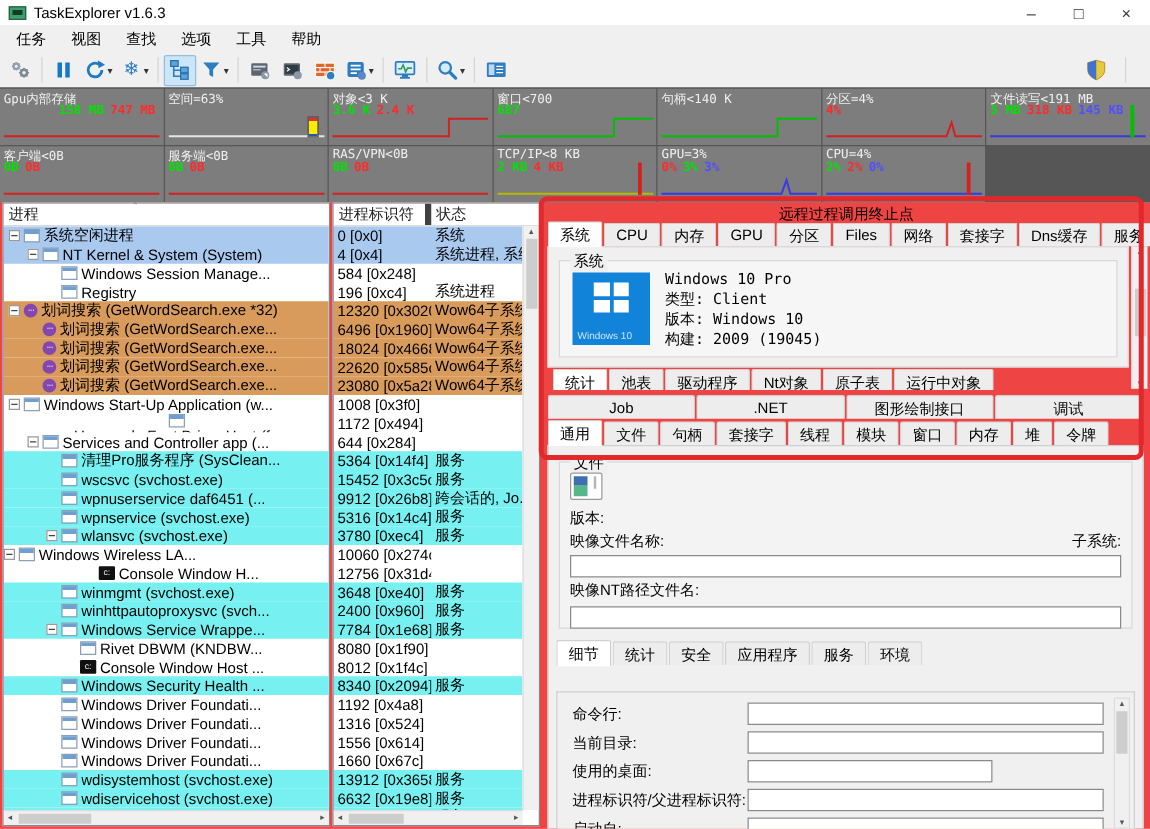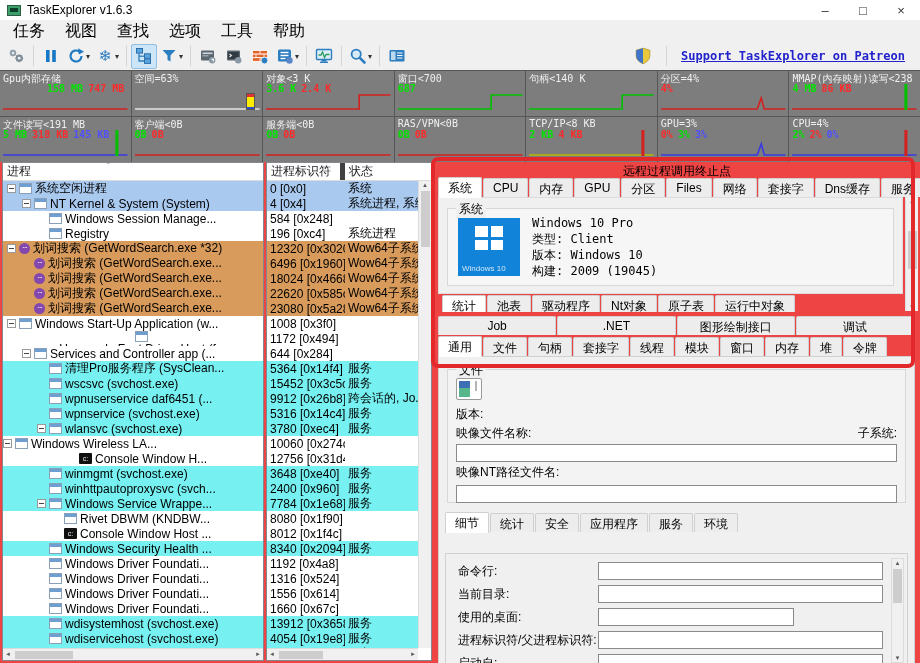--- a/index.html
+++ b/index.html
@@ -9,21 +9,21 @@
   
   .titlebar{height:20px;background:#fff;display:flex;align-items:center;padding-left:7px;gap:6px}
   .app-icon{width:14px;height:11px;border:1px solid #2c5c43;background:#3da06c;position:relative;flex:none}
   .app-icon::after{content:"";position:absolute;left:2px;top:2px;right:2px;bottom:3px;background:#0e3d2a}
   .title-text{font-size:12px}
   .win-controls{margin-left:auto;display:flex;height:100%}
   .win-btn{width:38px;height:100%;display:flex;align-items:center;justify-content:center;font-size:13px;color:#333}
 
   
   .menubar{height:22px;background:#f0f0f0;display:flex;align-items:center;padding-left:3px}
-  .menu-item{padding:3px 10px;font-size:16px}
+  .menu-item{padding:3px 10px;font-size:12px}
 
   
   .toolbar{height:28px;display:flex;align-items:center;padding:1px 3px;background:#f0f0f0}
   .tbtn{height:25px;min-width:26px;display:flex;align-items:center;justify-content:center;border:1px solid transparent;border-radius:2px;padding:0 2px}
   .tbtn.active{background:#cde6f7;border-color:#90bfe2}
   .ticon{display:flex;align-items:center;justify-content:center;width:18px;height:18px}
   .caret{font-size:8px;color:#333;margin-left:1px}
   .tsep{width:1px;height:20px;background:#d4d4d4;margin:0 4px;flex:none}
   .snow{font-size:15px;color:#2d7dc1;line-height:18px}
   .toolbar-right{margin-left:auto;display:flex;align-items:center;gap:10px;padding-right:12px}
@@ -289,21 +289,20 @@
       </span>
     </div>
   <div class="toolbar-right">
     <span class="ticon">
         <svg viewBox="0 0 18 18" width="18" height="18">
           <path d="M9 1.2 L15.8 3.2 V8.6 C15.8 12.6 12.8 15.2 9 16.8 C5.2 15.2 2.2 12.6 2.2 8.6 V3.2 Z" fill="#e9c83d" stroke="#b49223" stroke-width="0.8"></path>
           <path d="M9 1.2 L2.2 3.2 V8.6 C2.2 12.6 5.2 15.2 9 16.8 Z" fill="#3f74c8"></path>
         </svg>
       </span>
     <div class="tsep"></div>
-    <a class="patreon">Support TaskExplorer on Patreon</a>
   </div>
 </div>
 
 <div class="graphs" id="graphs">
     <div class="gcell">
       <div class="glabel">Gpu内部存储</div>
       <div class="gvalues"><span style="color: rgb(0, 228, 0); margin-left: 44px;">158 MB</span><span style="color: rgb(255, 42, 42);">747 MB</span></div>
       <svg viewBox="0 0 129 44" preserveAspectRatio="none" class="gline">
         <polyline points="3,37 126,37" fill="none" stroke="#d42020" stroke-width="1.6"></polyline>
       </svg>
@@ -335,28 +334,20 @@
       <div class="gvalues"></div>
       <svg viewBox="0 0 129 44" preserveAspectRatio="none" class="gline">
         <polyline points="3,37 95,37 95,23 126,23" fill="none" stroke="#00c000" stroke-width="1.6"></polyline>
       </svg>
     </div>
     <div class="gcell">
       <div class="glabel">分区=4%</div>
       <div class="gvalues"><span style="color: rgb(255, 42, 42);">4%</span></div>
       <svg viewBox="0 0 129 44" preserveAspectRatio="none" class="gline">
         <polyline points="3,37 98,37 102,26 105,37 126,37" fill="none" stroke="#d42020" stroke-width="1.6"></polyline>
-      </svg>
-    </div>
-    <div class="gcell">
-      <div class="glabel">MMAP(内存映射)读写&lt;238</div>
-      <div class="gvalues"><span style="color: rgb(0, 228, 0);">4 MB</span><span style="color: rgb(255, 42, 42);">86 KB</span></div>
-      <svg viewBox="0 0 129 44" preserveAspectRatio="none" class="gline">
-        <polyline points="3,37 126,37" fill="none" stroke="#d42020" stroke-width="1.6"></polyline>
-        <rect x="114" y="12" width="3" height="26" fill="#00c000"></rect>
       </svg>
     </div>
     <div class="gcell">
       <div class="glabel">文件读写&lt;191 MB</div>
       <div class="gvalues"><span style="color: rgb(0, 228, 0);">5 MB</span><span style="color: rgb(255, 42, 42);">318 KB</span><span style="color: rgb(80, 80, 255);">145 KB</span></div>
       <svg viewBox="0 0 129 44" preserveAspectRatio="none" class="gline">
         <polyline points="3,37 126,37" fill="none" stroke="#3a3ae0" stroke-width="1.6"></polyline>
         <rect x="114" y="12" width="3" height="26" fill="#00c000"></rect>
       </svg>
     </div>
@@ -701,21 +692,21 @@
         </div>
         <div class="lrow">
           <span class="lpid">1660 [0x67c]</span>
           <span class="lstatus"></span>
         </div>
         <div class="lrow bg-cyan">
           <span class="lpid">13912 [0x3658]</span>
           <span class="lstatus">服务</span>
         </div>
         <div class="lrow bg-cyan">
-          <span class="lpid">4054 [0x19e8]</span>
+          <span class="lpid">6632 [0x19e8]</span>
           <span class="lstatus">服务</span>
         </div>
         <div class="lrow bg-cyan">
           <span class="lpid">1820 [0x71c]</span>
           <span class="lstatus">服务</span>
         </div>
       </div>
     <div class="vscroll">
         <div>▴</div>
         <div class="vthumb" style="height:56px"></div>

